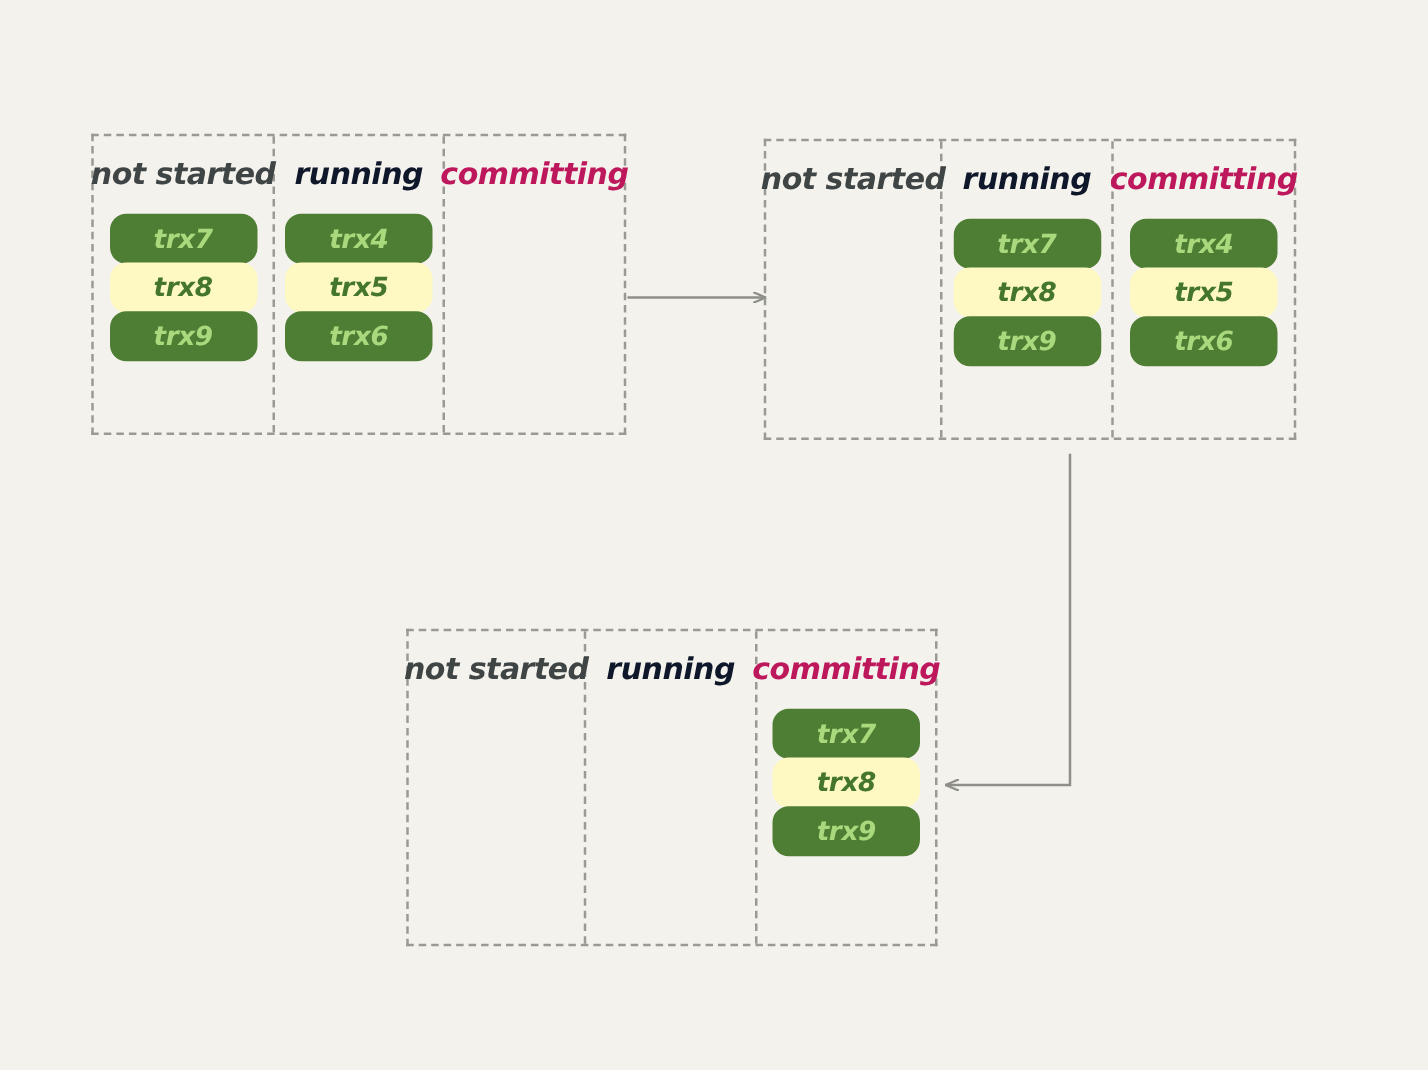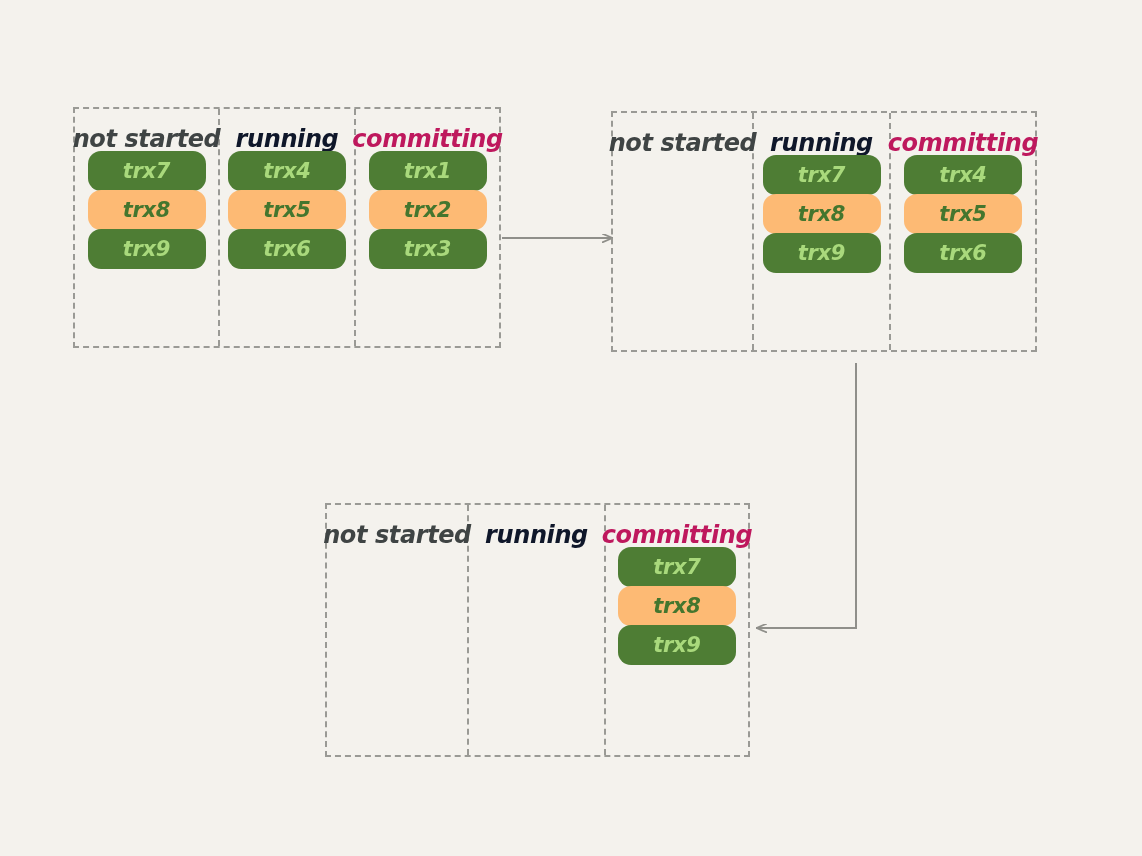--- a/index.html
+++ b/index.html
@@ -51,20 +51,21 @@
     letter-spacing: -0.4px;
     line-height: 1;
     white-space: nowrap;
     user-select: none;
   }
   .col-title.t-notstarted { color: #3f4444; }
   .col-title.t-running    { color: #0f172a; }
   .col-title.t-committing { color: #be185d; }
 
   .pill-stack {
+    margin-top: 20px;
     display: flex;
     flex-direction: column;
     align-items: center;
   }
 
   .pill {
     box-sizing: border-box;
     width: 118px;
     height: 40px;
     border-radius: 13px;
@@ -77,21 +78,21 @@
     font-size: 21px;
     letter-spacing: -0.3px;
     margin-bottom: -1px;
     user-select: none;
   }
   .pill.dark {
     background: #4e7d34;
     color: #a9d97c;
   }
   .pill.light {
-    background: #fdba74;
+    background: #fef9c3;
     color: #44762e;
   }
 
   
   .connector-svg {
     position: absolute;
     left: 0;
     top: 0;
     width: 1142px;
     height: 856px;
@@ -129,25 +130,20 @@
       <div class="col-title t-running">running</div>
       <div class="pill-stack">
         <div class="pill dark">trx4</div>
         <div class="pill light">trx5</div>
         <div class="pill dark">trx6</div>
       </div>
     </div>
 
     <div class="state-column" style="width:143px;">
       <div class="col-title t-committing">committing</div>
-      <div class="pill-stack">
-        <div class="pill dark">trx1</div>
-        <div class="pill light">trx2</div>
-        <div class="pill dark">trx3</div>
-      </div>
     </div>
   </div>
 
   <div class="state-group" style="left:611px; top:111px; width:426px; height:241px;">
 
     <div class="state-column" style="width:141px;">
       <div class="col-title t-notstarted">not started</div>
       <div class="pill-stack"></div>
     </div>
 

